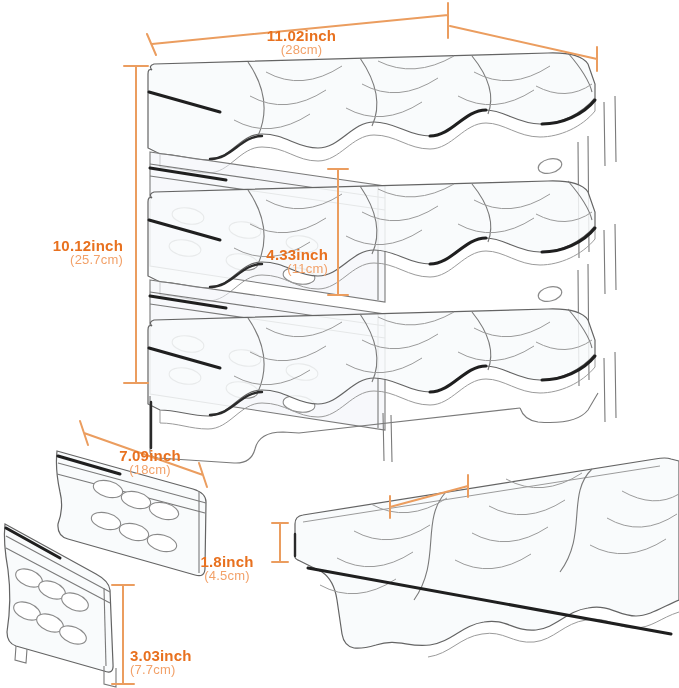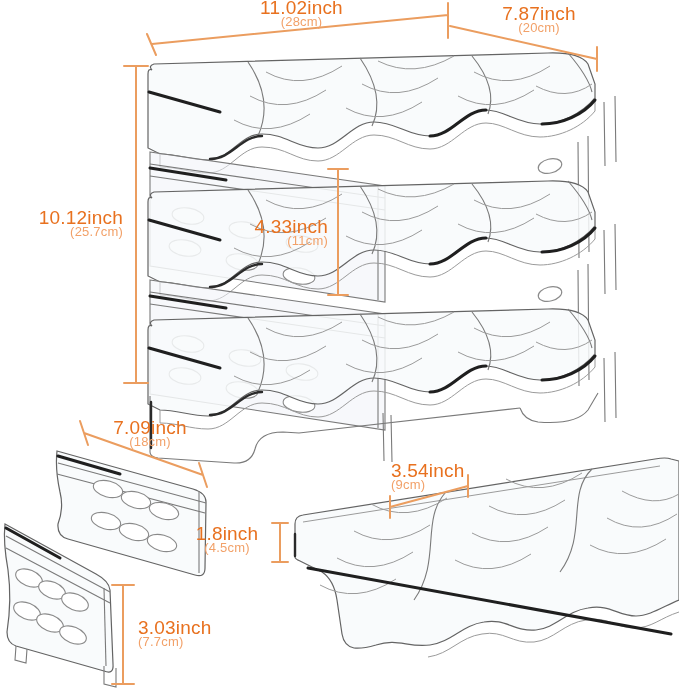--- a/index.html
+++ b/index.html
@@ -3,21 +3,21 @@
 <meta charset="utf-8">
 <style>
   html,body{margin:0;padding:0;background:#ffffff;}
   .canvas{
     position:relative;width:679px;height:688px;background:#ffffff;overflow:hidden;
     font-family:"Liberation Sans", sans-serif;
   }
   .canvas svg{position:absolute;left:0;top:0;}
   .dim-label{position:absolute;z-index:2;pointer-events:none;}
   .dim-label .inch{
-    font-size:19px;font-weight:400;color:#e8711f;line-height:15px;letter-spacing:.2px;
+    font-size:15px;font-weight:700;color:#e8711f;line-height:15px;letter-spacing:.2px;margin-top:28px;
   }
   .dim-label .cm{
     font-size:13px;font-weight:400;color:#f2a169;line-height:13px;letter-spacing:.2px;
   }
   .al-c{text-align:center;}
   .al-r{text-align:right;}
   .al-l{text-align:left;}
   
   .outline{fill:rgba(248,250,252,0.85);stroke:#646464;stroke-width:1.2;}
   .face{fill:rgba(240,243,247,0.55);stroke:#7a7a7a;stroke-width:1.1;}
@@ -181,48 +181,40 @@
         <path class="dimline" d="M 280,523 L 280,562 M 272,523 L 288,523 M 272,562 L 288,562"></path>
       </g>
     </g>
   </svg>
 
   <div class="dim-label al-c" style="left:229px;top:0px;width:145px;">
     <div class="inch">11.02inch</div>
     <div class="cm">(28cm)</div>
   </div>
 
-  <div class="dim-label al-c" style="left:480px;top:6px;width:118px;">
-    <div class="inch">7.87inch</div>
-    <div class="cm">(20cm)</div>
-  </div>
 
   <div class="dim-label al-r" style="left:30px;top:210px;width:93px;">
     <div class="inch">10.12inch</div>
     <div class="cm">(25.7cm)</div>
   </div>
 
   <div class="dim-label al-r" style="left:240px;top:219px;width:88px;">
     <div class="inch">4.33inch</div>
     <div class="cm">(11cm)</div>
   </div>
 
   <div class="dim-label al-c" style="left:100px;top:420px;width:100px;">
     <div class="inch">7.09inch</div>
     <div class="cm">(18cm)</div>
   </div>
 
-  <div class="dim-label al-l" style="left:138px;top:620px;width:80px;">
+  <div class="dim-label al-l" style="left:130px;top:620px;width:80px;">
     <div class="inch">3.03inch</div>
     <div class="cm">(7.7cm)</div>
   </div>
 
-  <div class="dim-label al-l" style="left:391px;top:463px;width:80px;">
-    <div class="inch">3.54inch</div>
-    <div class="cm">(9cm)</div>
-  </div>
 
   <div class="dim-label al-r" style="left:182px;top:526px;width:90px;text-align:center;">
     <div class="inch">1.8inch</div>
     <div class="cm">(4.5cm)</div>
   </div>
 
 </div>
 
 </body></html>

